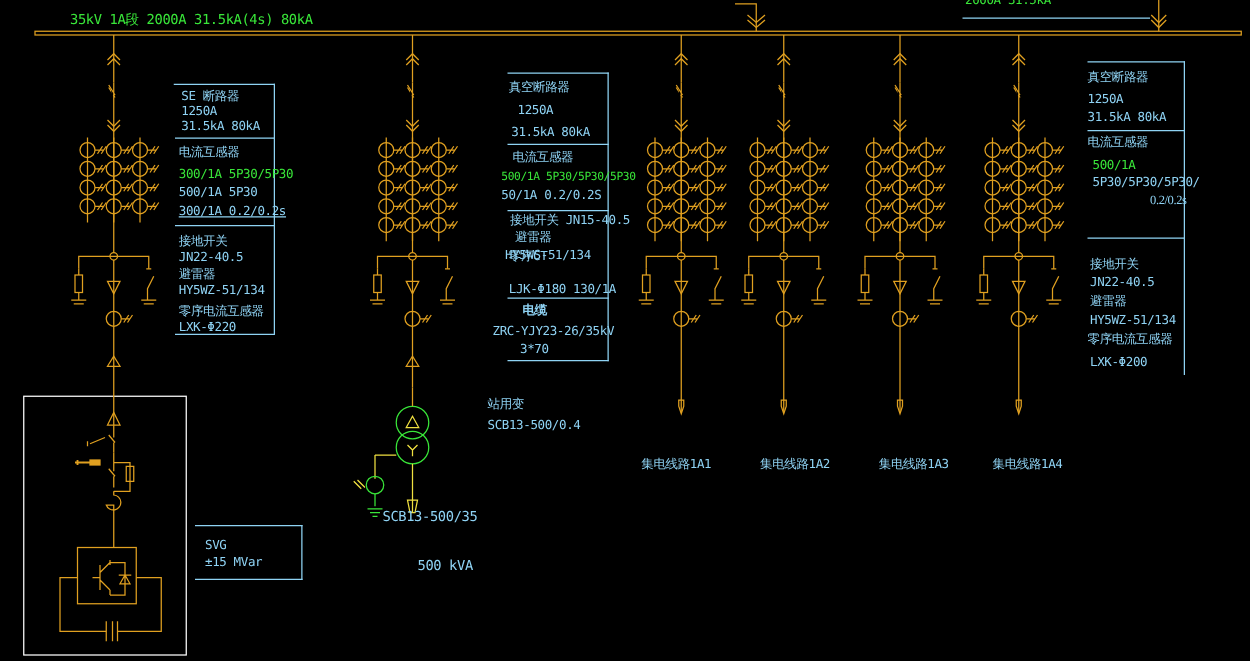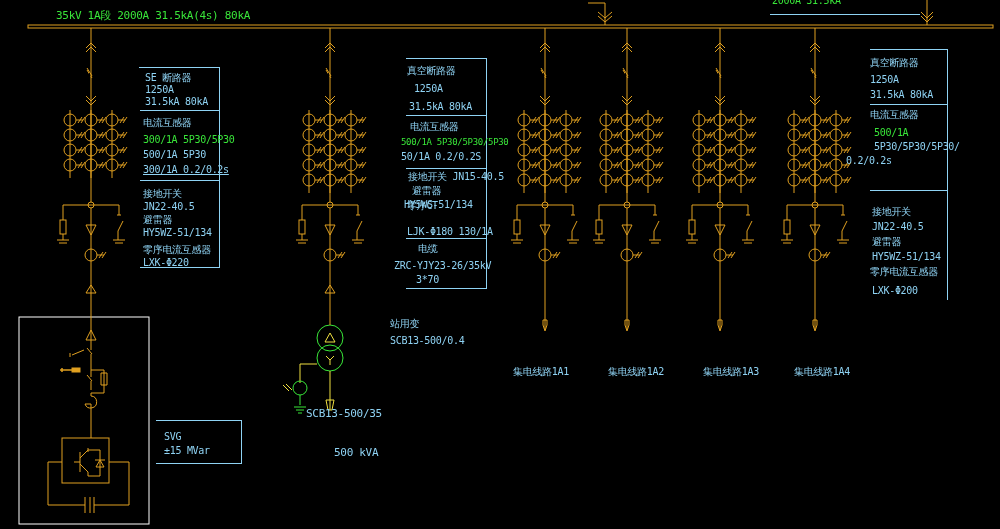--- a/index.html
+++ b/index.html
@@ -385,36 +385,36 @@
 <div class="lbl" style="left:414px;top:83px;">1250A</div>
 <div class="lbl" style="left:409px;top:101px;">31.5kA  80kA</div>
 <div class="lbl" style="left:410px;top:121px;">电流互感器</div>
 <div class="lbl g" style="left:401px;top:136px;font-size:9px;text-align:center;">500/1A 5P30/5P30/5P30</div>
 <div class="lbl" style="left:401px;top:151px;">50/1A  0.2/0.2S</div>
 <div class="lbl" style="left:408px;top:171px;">接地开关 JN15-40.5</div>
 <div class="lbl" style="left:412px;top:185px;">避雷器</div>
 <div class="lbl" style="left:404px;top:199px;">HY5WS-51/134</div>
 <div class="lbl" style="left:407px;top:200px;">零序CT</div>
 <div class="lbl" style="left:407px;top:226px;">LJK-Φ180  130/1A</div>
-<div class="lbl" style="left:418px;top:243px;">电缆</div>
+<div class="lbl" style="left:418px;top:243px;font-weight:bold;">电缆</div>
 <div class="lbl" style="left:394px;top:260px;">ZRC-YJY23-26/35kV</div>
 <div class="lbl" style="left:416px;top:274px;">3*70</div>
 <div class="lbl" style="left:390px;top:318px;">站用变</div>
 <div class="lbl" style="left:390px;top:335px;">SCB13-500/0.4</div>
 
 <div class="box" style="left:870px;top:49px;width:77px;height:250px;border-left:none;border-bottom:none;"></div>
 <div style="position:absolute;left:870px;top:104px;width:78px;border-top:1px solid #8fd3f4;"></div>
 <div style="position:absolute;left:870px;top:190px;width:78px;border-top:1px solid #8fd3f4;"></div>
 <div class="lbl" style="left:870px;top:57px;">真空断路器</div>
 <div class="lbl" style="left:870px;top:74px;">1250A</div>
 <div class="lbl" style="left:870px;top:89px;">31.5kA  80kA</div>
 <div class="lbl" style="left:870px;top:109px;">电流互感器</div>
 <div class="lbl g" style="left:874px;top:127px;">500/1A</div>
 <div class="lbl" style="left:874px;top:141px;">5P30/5P30/5P30/</div>
-<div class="lbl" style="left:846px;top:155px;">0.2/0.2s</div>
+<div class="lbl" style="left:920px;top:155px;font-family:Liberation Serif, serif;">0.2/0.2s</div>
 <div class="lbl" style="left:872px;top:206px;">接地开关</div>
 <div class="lbl" style="left:872px;top:221px;">JN22-40.5</div>
 <div class="lbl" style="left:872px;top:236px;">避雷器</div>
 <div class="lbl" style="left:872px;top:251px;">HY5WZ-51/134</div>
 <div class="lbl" style="left:870px;top:266px;">零序电流互感器</div>
 <div class="lbl" style="left:872px;top:285px;">LXK-Φ200</div>
 
 <div class="box" style="left:156px;top:420px;width:85px;height:42px;border-left:none;"></div>
 <div class="lbl" style="left:164px;top:431px;">SVG</div>
 <div class="lbl" style="left:164px;top:445px;">±15 MVar</div>

